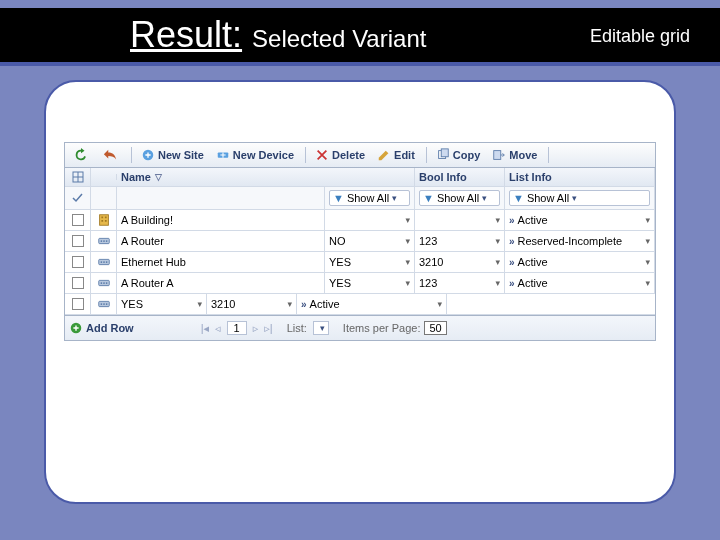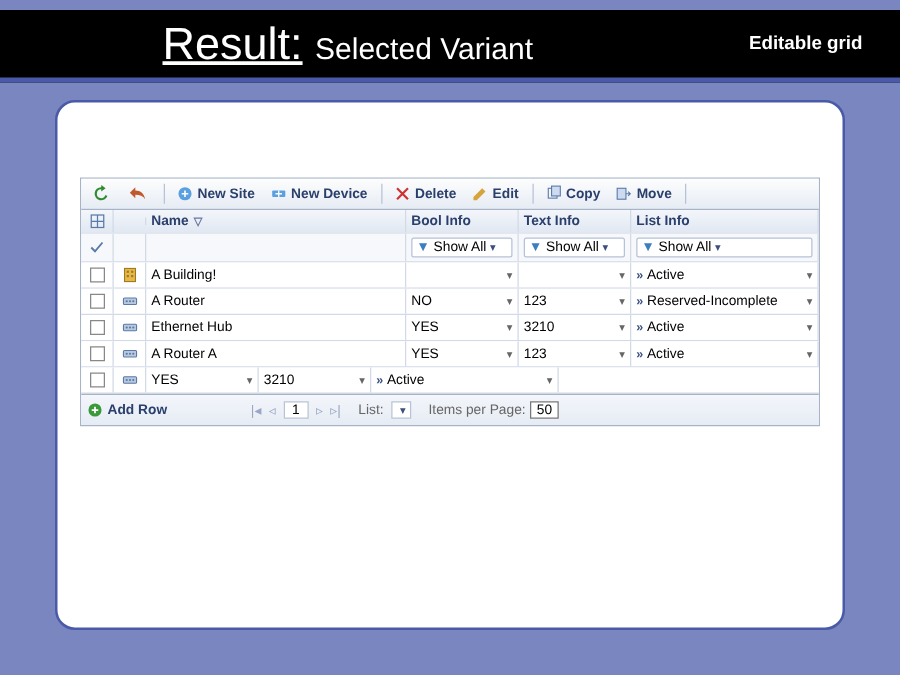--- a/index.html
+++ b/index.html
@@ -13,27 +13,27 @@
     position: absolute;
     top: 8px; left: 0; right: 0;
     background: #000;
     color: #fff;
     padding: 6px 12px 6px 130px;
     font-size: 36px;
     border-bottom: 4px solid #4a5aa8;
   }
   .slide-title .main { text-decoration: underline; }
   .slide-title .sub { font-size: 24px; }
-  .slide-title .right { font-size: 15px; position: absolute; right: 30px; top: 18px; font-weight: bold; }
+  .slide-title .right { font-size: 18px; position: absolute; right: 30px; top: 18px; }
   .rounded-panel {
     position: absolute;
     top: 80px; left: 44px; right: 44px; bottom: 36px;
     background: #fff;
     border: 2px solid #4a5aa8;
-    border-radius: 16px;
+    border-radius: 32px;
   }
   .grid-wrap {
     position: absolute;
     top: 60px; left: 18px; right: 18px;
     border: 1px solid #a7b4c8;
     font-size: 11px;
     color: #000;
   }
   .toolbar {
     background: linear-gradient(#fdfdfd, #e6ecf4);
@@ -166,23 +166,20 @@
           </svg>
       </div>
       <div class="cell c-ico"></div>
       <div class="cell c-name">
         <span>Name</span>
         <span class="hdr-sort">▽</span>
       </div>
       <div class="cell c-bool">
         <span>Bool Info</span>
       </div>
-      <div class="cell c-text">
-        <span>Text Info</span>
-      </div>
       <div class="cell c-list">
         <span>List Info</span>
       </div>
     </div>
 
     <div class="filter-row">
       <div class="cell c-chk">
         <svg width="12" height="10">
             <path d="M1 5l3 3 6-7" stroke="#5a7aa8" fill="none" stroke-width="1.5"></path>
           </svg>

